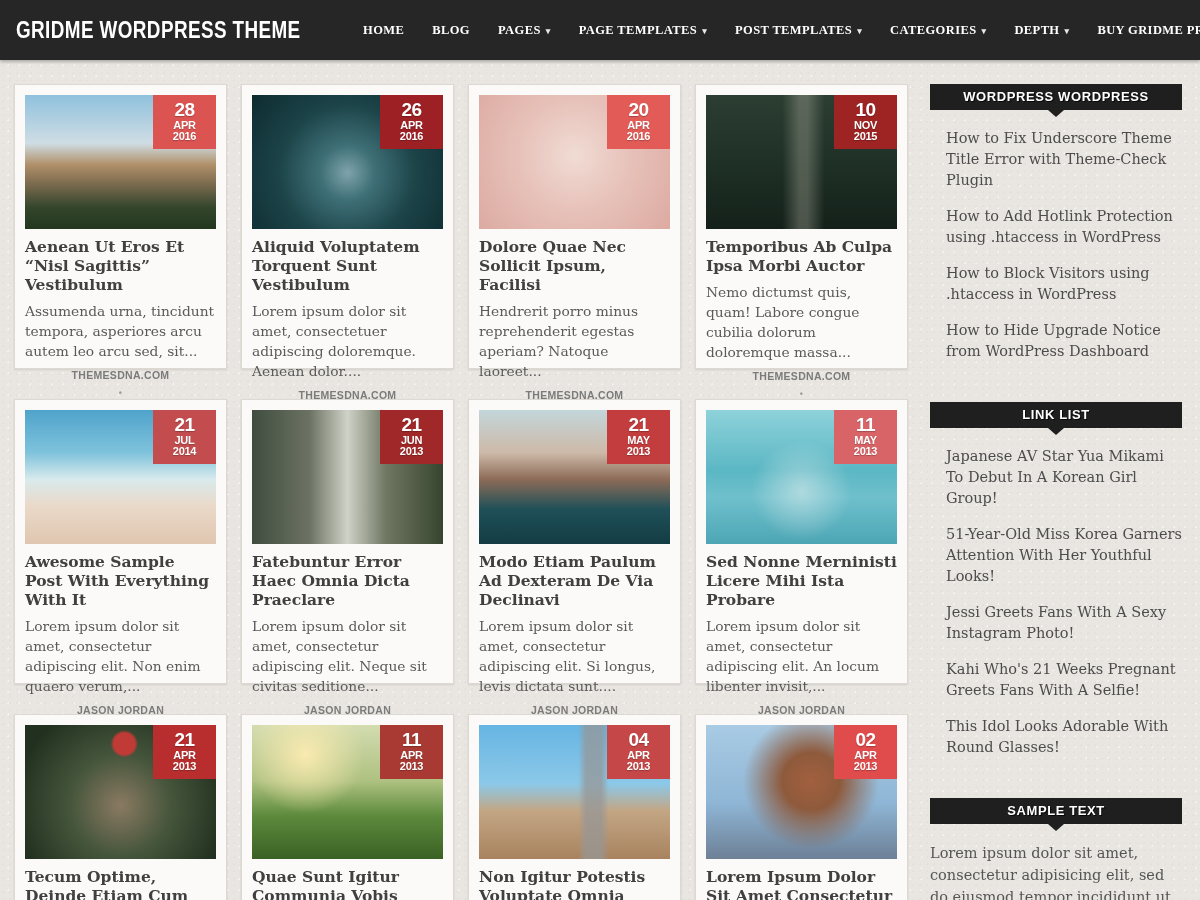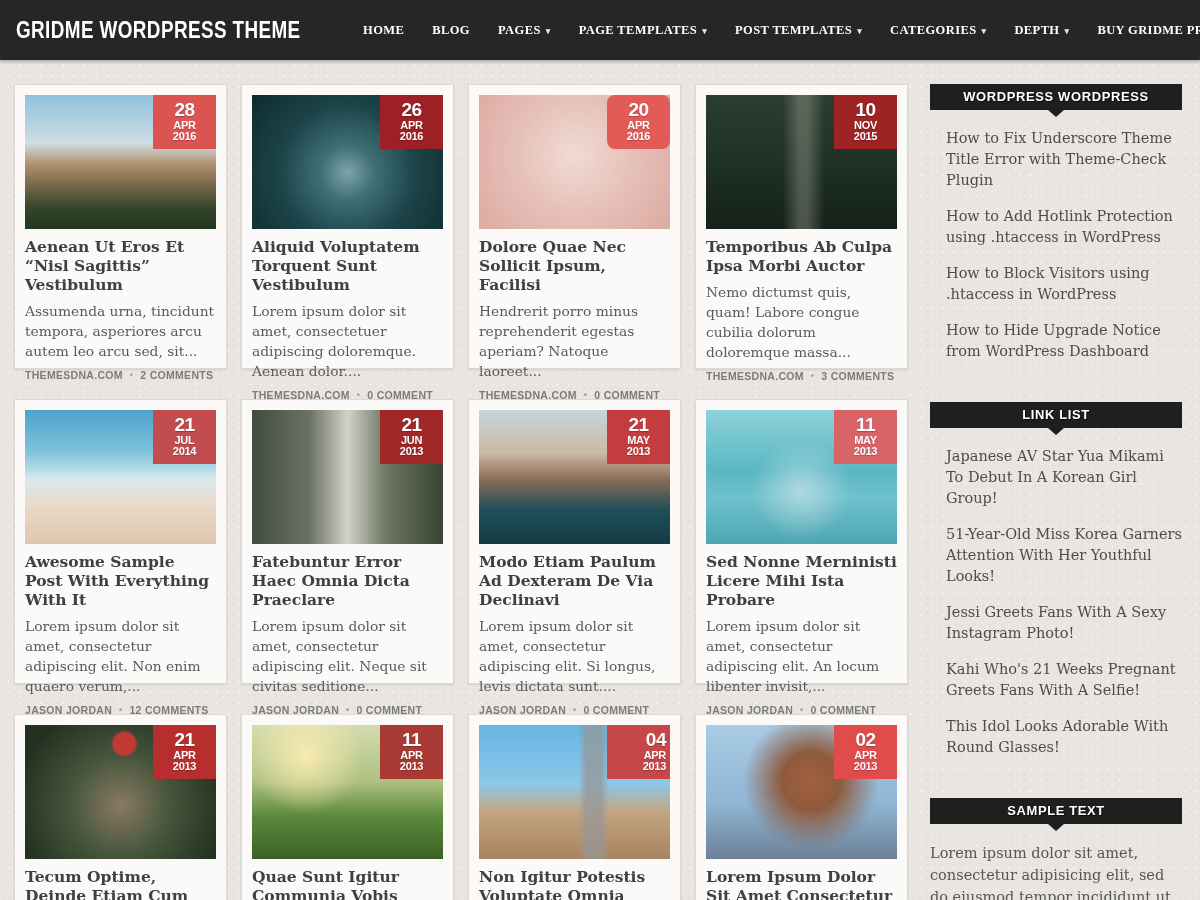--- a/index.html
+++ b/index.html
@@ -57,20 +57,21 @@
     margin-top:9px; font-family:"DejaVu Serif", serif; font-weight:bold;
     font-size:15.5px; line-height:1.22; color:#404040; cursor:pointer;
   }
   .excerpt {
     margin-top:6px; font-size:13.8px; line-height:20px; color:#5a5a5a;
   }
   .meta {
     margin-top:8px; font-family:"Liberation Sans", sans-serif; font-weight:bold;
     font-size:10.5px; letter-spacing:.3px; color:#7b7b7b; display:flex; align-items:center; gap:7px;
     white-space:nowrap;
+    flex-direction:column;
   }
   .meta .author, .meta .comments { cursor:pointer; }
   .meta .dot { font-size:9px; color:#9a9a9a; }
 
   
   .img-city-skyline { background:linear-gradient(180deg,#8fc1dd 0%,#cfdde4 36%,#b0906a 52%,#7d6b4f 66%,#33462c 84%,#22371e 100%); }
   .img-woman-dark-leaves { background:radial-gradient(circle at 50% 58%,#7fa3ab 0%,#3f7077 22%,#1c4449 55%,#0d2b2f 100%); }
   .img-beach-pink { background:radial-gradient(circle at 50% 45%,#f0dcd4 0%,#e7c2ba 45%,#dcaaa1 100%); }
   .img-forest-bridge {
     background:
@@ -205,21 +206,21 @@
     <p class="excerpt">Lorem ipsum dolor sit amet, consectetuer adipiscing doloremque. Aenean dolor....</p>
     <div class="meta">
       <span class="author">THEMESDNA.COM</span>
       <span class="dot">•</span>
       <span class="comments">0 COMMENT</span>
     </div>
   </article>
 
   <article class="card">
     <div class="thumb img-beach-pink">
-      <div class="badge" style="background: rgb(226, 91, 87); border-radius: 8px;">
+      <div class="badge" style="background: rgb(226, 91, 87);">
         <span class="d">20</span>
         <span class="m">APR</span>
         <span class="y">2016</span>
       </div>
     </div>
     <h2 class="title">Dolore Quae Nec Sollicit Ipsum, Facilisi</h2>
     <p class="excerpt">Hendrerit porro minus reprehenderit egestas aperiam? Natoque laoreet...</p>
     <div class="meta">
       <span class="author">THEMESDNA.COM</span>
       <span class="dot">•</span>
@@ -331,21 +332,21 @@
         <span class="m">APR</span>
         <span class="y">2013</span>
       </div>
     </div>
     <h2 class="title">Quae Sunt Igitur Communia Vobis Cum</h2>
 
   </article>
 
   <article class="card">
     <div class="thumb img-shower-pole">
-      <div class="badge" style="background: rgb(198, 71, 71); text-align: right;">
+      <div class="badge" style="background: rgb(198, 71, 71);">
         <span class="d">04</span>
         <span class="m">APR</span>
         <span class="y">2013</span>
       </div>
     </div>
     <h2 class="title">Non Igitur Potestis Voluptate Omnia</h2>
 
   </article>
 
   <article class="card">

